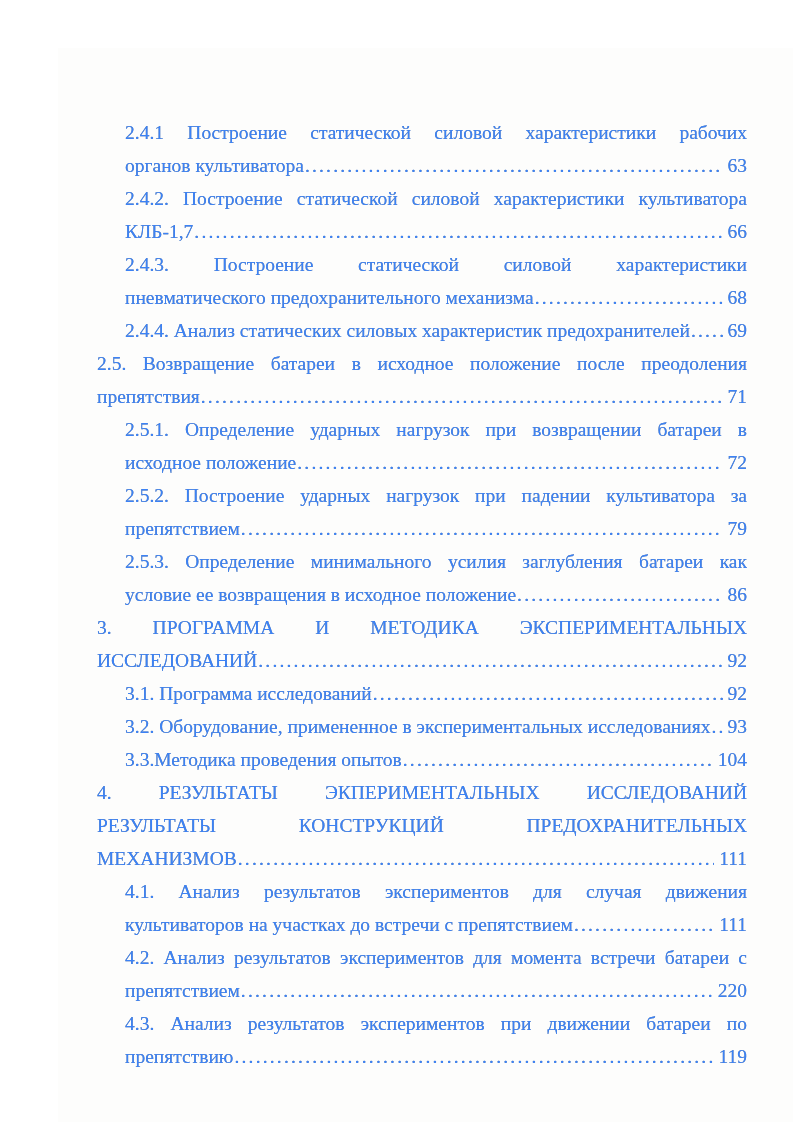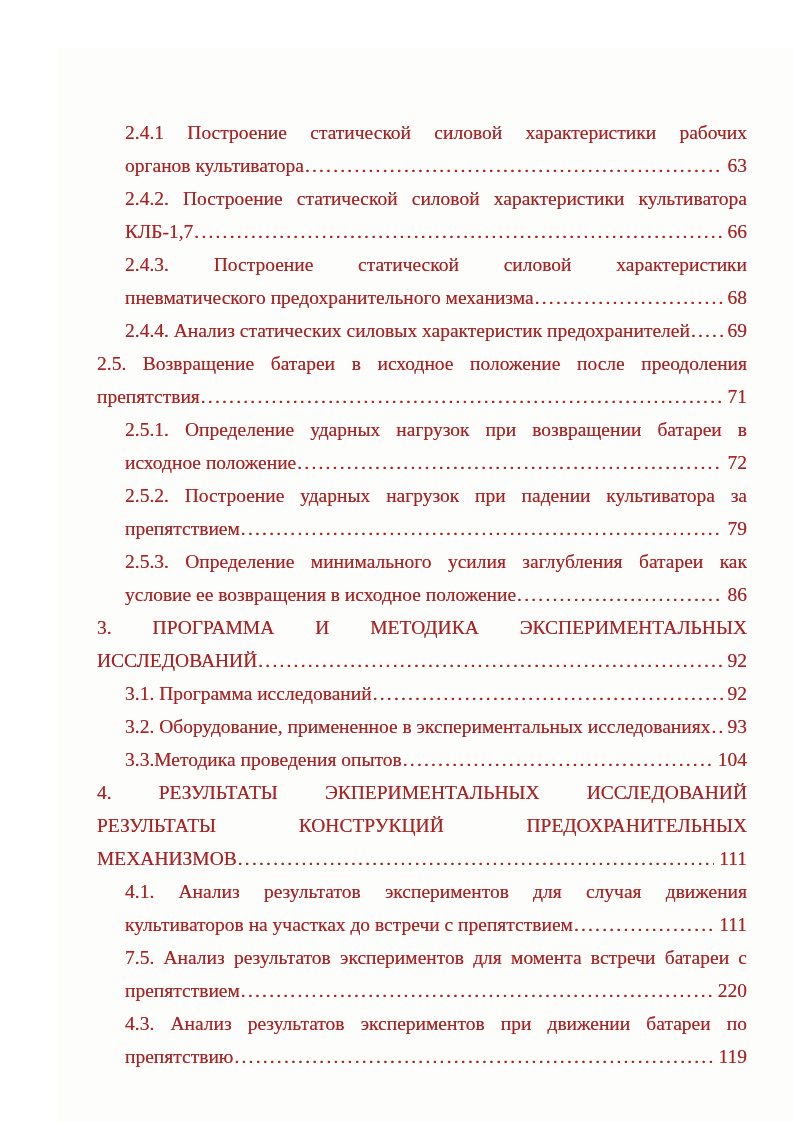--- a/index.html
+++ b/index.html
@@ -24,21 +24,21 @@
   .page {
     position: absolute;
     left: 58px;
     top: 48px;
     right: 0;
     bottom: 0;
     background: #fdfdfc;
   }
   .toc {
     padding: 68px 46px 0 39px;   
-    color: #b91c1c;
+    color: #3b82f6;
     font-size: 19.5px;
     line-height: 33px;
     text-shadow: 0 0 0.5px rgba(40,40,40,0.55); 
   }
   .entry { margin: 0; }
   .entry.level-2 { margin-left: 28px; }
   
   .jline {
     height: 33px;
     overflow: hidden;
@@ -179,21 +179,21 @@
         </div>
         <div class="entry level-2">
           <div class="jline">4.1. Анализ результатов экспериментов для случая движения</div>
           <div class="fline">
             <span class="t">культиваторов на участках до встречи с препятствием</span>
             <span class="leader"></span>
             <span class="num">111</span>
           </div>
         </div>
         <div class="entry level-2">
-          <div class="jline">7.5. Анализ результатов экспериментов для момента встречи батареи с</div>
+          <div class="jline">4.2. Анализ результатов экспериментов для момента встречи батареи с</div>
           <div class="fline">
             <span class="t">препятствием</span>
             <span class="leader"></span>
             <span class="num">220</span>
           </div>
         </div>
         <div class="entry level-2">
           <div class="jline">4.3. Анализ результатов экспериментов при движении батареи по</div>
           <div class="fline">
             <span class="t">препятствию</span>

